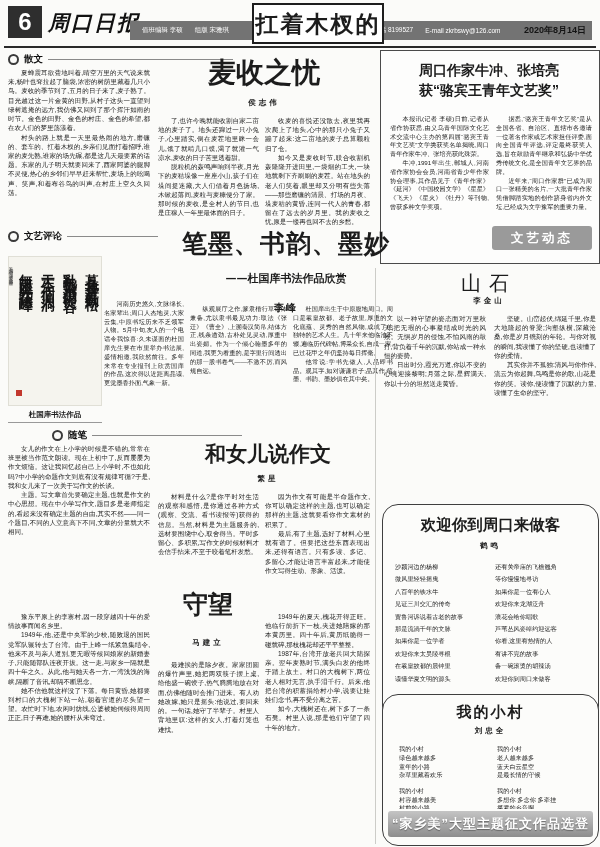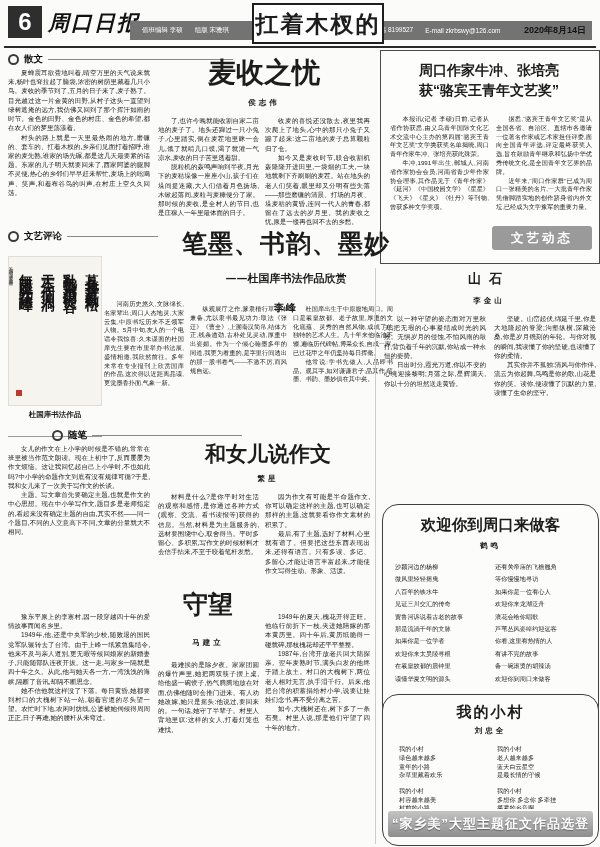--- a/index.html
+++ b/index.html
@@ -37,21 +37,21 @@
   .badge{left:492px;top:226px;width:100px;height:24px;background:#9a9a9a;color:#fff;font-weight:bold;
          font-size:12.5px;letter-spacing:3px;text-align:center;line-height:24px;border-radius:3px;}
   
   .artwork{left:8px;top:256px;width:94px;height:150px;background:#f5f4ee;border:1px solid #e0dfd6;
            display:flex;flex-direction:row;justify-content:center;gap:4px;padding:6px 3px;box-sizing:border-box;}
   .csig{writing-mode:vertical-rl;font-size:4.5px;color:#444;letter-spacing:1px;}
   .ccol{writing-mode:vertical-rl;font-family:"DejaVu Serif",serif;font-weight:bold;font-size:14px;
         letter-spacing:4px;color:#141414;}
   .seal{position:absolute;left:7px;bottom:9px;width:6px;height:6px;background:#c2372c;}
   .caption{left:8px;top:410px;width:94px;text-align:center;font-weight:bold;font-size:7.5px;
-           border-bottom:1px solid #999;padding-bottom:16px;}
+           border-bottom:1px solid #999;padding-bottom:2px;}
   
   .vrule{left:375px;top:268px;width:1px;height:576px;background:#ccccc8;}
   .rbox{border:1.5px solid #3f3f3f;border-radius:16px;background:#fcfcfa;}
   .pline{margin:0;font-size:6.2px;white-space:nowrap;overflow:hidden;color:#222;min-height:7px;}
   .huanying .pline{line-height:2.0;}
   .xiaocun .pline{line-height:1.18;min-height:5px;margin-bottom:1.5px;}
   .banner{position:absolute;left:5px;right:5px;bottom:8px;height:26px;border-radius:3px;
           background:linear-gradient(180deg,#c4c4c4,#8d8d8d);color:#fff;font-weight:bold;
           font-size:13px;letter-spacing:1px;text-align:center;line-height:26px;
           text-shadow:0 1px 1px rgba(0,0,0,.4);}
@@ -173,21 +173,21 @@
       <p>最难挨的是除夕夜。家家团圆的爆竹声里,她把两双筷子摆上桌,给他盛一碗饺子,热气腾腾地放在对面,仿佛他随时会推门进来。有人劝她改嫁,她只是摇头:他说过,要回来的。一句话,她守了半辈子。村里人背地里叹:这样的女人,打着灯笼也难找。</p>
     </div>
   <div class="bt" style="left:265px;top:612px;width:105px;height:230px;">
       <p>1949年的夏天,槐花开得正旺。他临行前折下一枝,夹进她陪嫁的那本黄历里。四十年后,黄历纸脆得一碰就碎,那枝槐花却还平平整整。</p>
       <p>1987年,台湾开放老兵回大陆探亲。翌年麦熟时节,满头白发的他终于踏上故土。村口的大槐树下,两位老人相对无言,执手泪千行。后来,他把台湾的积蓄捐给村小学,说要让娃娃们念书,再不受分离之苦。</p>
       <p>如今,大槐树还在,树下多了一条石凳。村里人说,那是他们守望了四十年的地方。</p>
     </div>
 
   <div class="abs vrule"></div>
 
-  <div class="abs ctr" style="left:380px;top:270px;width:218px;font-weight:bold;font-size:13px;letter-spacing:8px;">山石</div>
+  <div class="abs ctr" style="left:380px;top:270px;width:218px;font-weight:normal;font-size:20px;letter-spacing:8px;">山石</div>
   <div class="abs author ctr briti" style="left:380px;top:296px;width:218px;">李金山</div>
   <div class="bt" style="left:384px;top:314px;width:102px;height:146px;">
       <p>以一种守望的姿态面对万里秋天,把无瑕的心事凝结成时光的风景。无惧岁月的侵蚀,不怕风雨的敲打,背负着千年的沉默,你站成一种永恒的姿势。</p>
       <p>日出时分,霞光万道,你以不变的心境迎接黎明;月落之际,星辉满天,你以十分的坦然送走黄昏。</p>
     </div>
   <div class="bt" style="left:494px;top:314px;width:102px;height:146px;">
       <p>坚硬。山峦起伏,绵延千里,你是大地隆起的脊梁;沟壑纵横,深藏沧桑,你是岁月镌刻的年轮。与你对视的瞬间,我读懂了你的坚硬,也读懂了你的柔情。</p>
       <p>其实你并不孤独:清风与你作伴,流云为你起舞,鸟鸣是你的歌,山花是你的笑。读你,便读懂了沉默的力量,读懂了生命的坚守。</p>
     </div>
 

